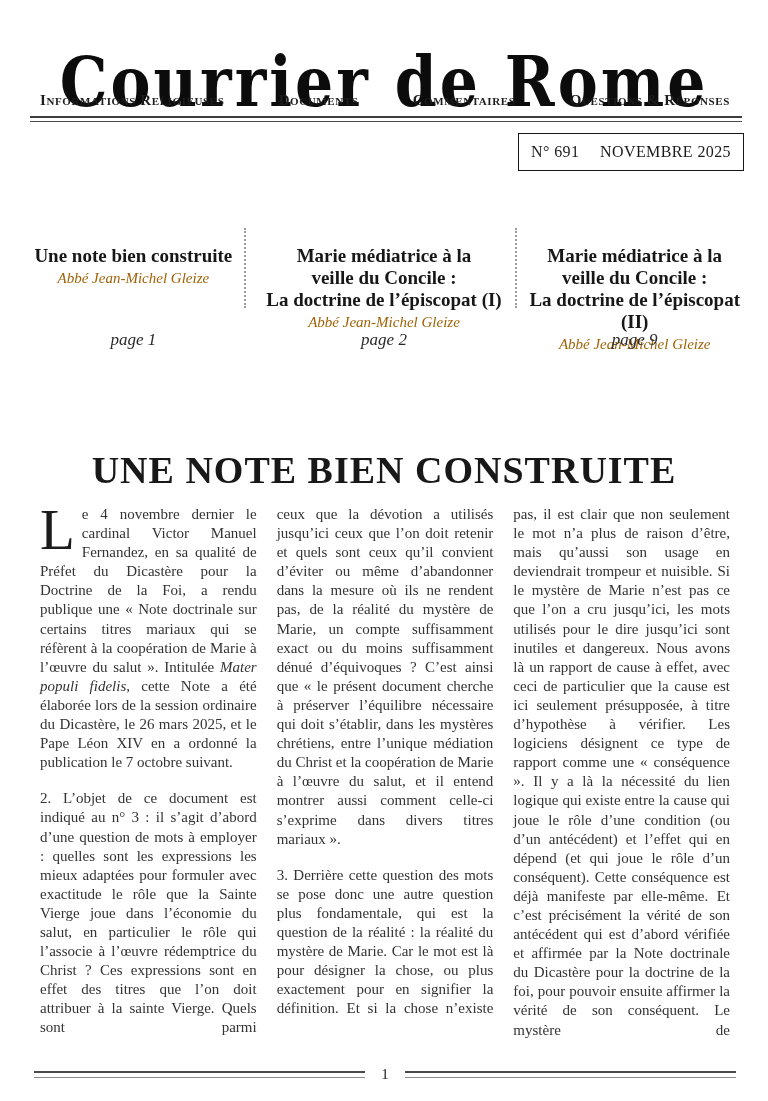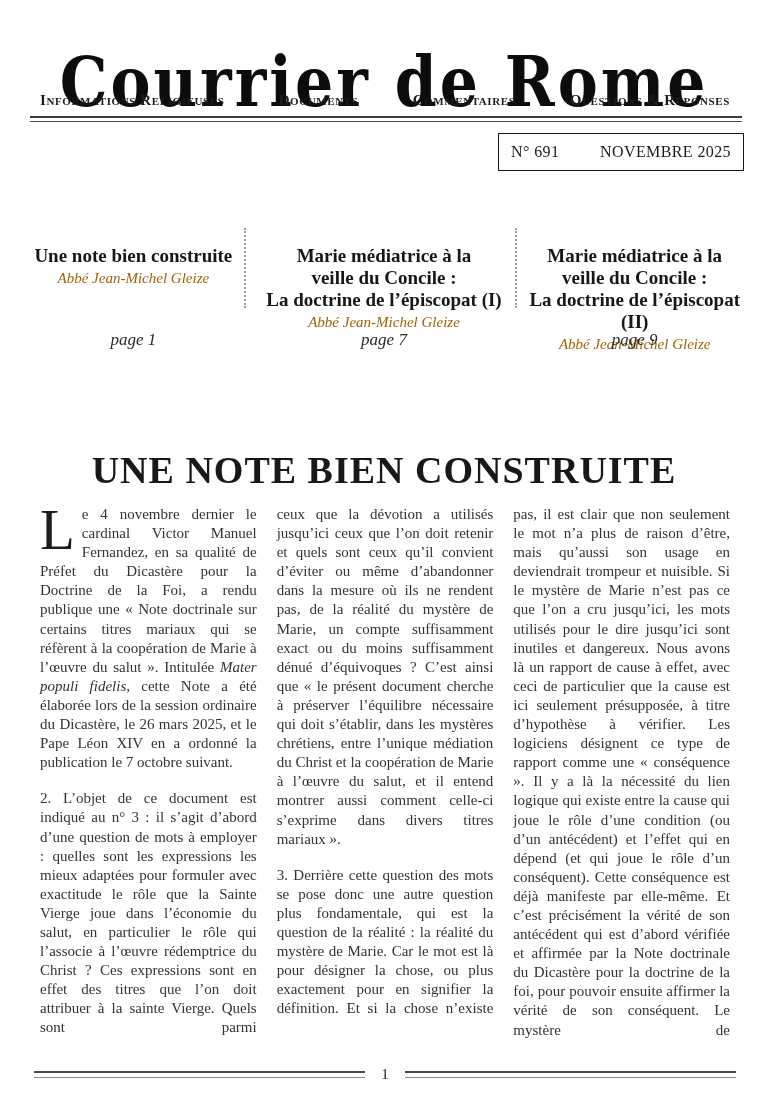--- a/index.html
+++ b/index.html
@@ -35,21 +35,21 @@
     color:#1d1d1d;
   }
   .double-rule{
     position:absolute;top:116px;left:30px;right:26px;
     height:3px;
     border-top:2.5px solid #3c3c3c;
     border-bottom:1.2px solid #4a4a4a;
   }
   .issue-box{
     position:absolute;top:133px;right:24px;
-    width:246px;height:38px;
+    width:226px;height:38px;
     border:1.8px solid #161616;
     display:flex;align-items:center;justify-content:space-between;
     padding:0 12px;box-sizing:border-box;
     font-size:16px;color:#1a1a1a;
     letter-spacing:0.4px;
   }
   
   .teasers{
     position:absolute;top:228px;left:8px;right:8px;height:122px;
     display:flex;
@@ -163,21 +163,21 @@
       </div>
       <div class="teaser-page">page 1</div>
     </div>
     <div class="teaser">
       <div class="teaser-head">
         <div class="teaser-title">Marie médiatrice à la
 veille du Concile :
 La doctrine de l’épiscopat (I)</div>
         <div class="teaser-author">Abbé Jean-Michel Gleize</div>
       </div>
-      <div class="teaser-page">page 7</div>
+      <div class="teaser-page">page 2</div>
     </div>
     <div class="teaser">
       <div class="teaser-head">
         <div class="teaser-title">Marie médiatrice à la
 veille du Concile :
 La doctrine de l’épiscopat (II)</div>
         <div class="teaser-author">Abbé Jean-Michel Gleize</div>
       </div>
       <div class="teaser-page">page 9</div>
     </div>

